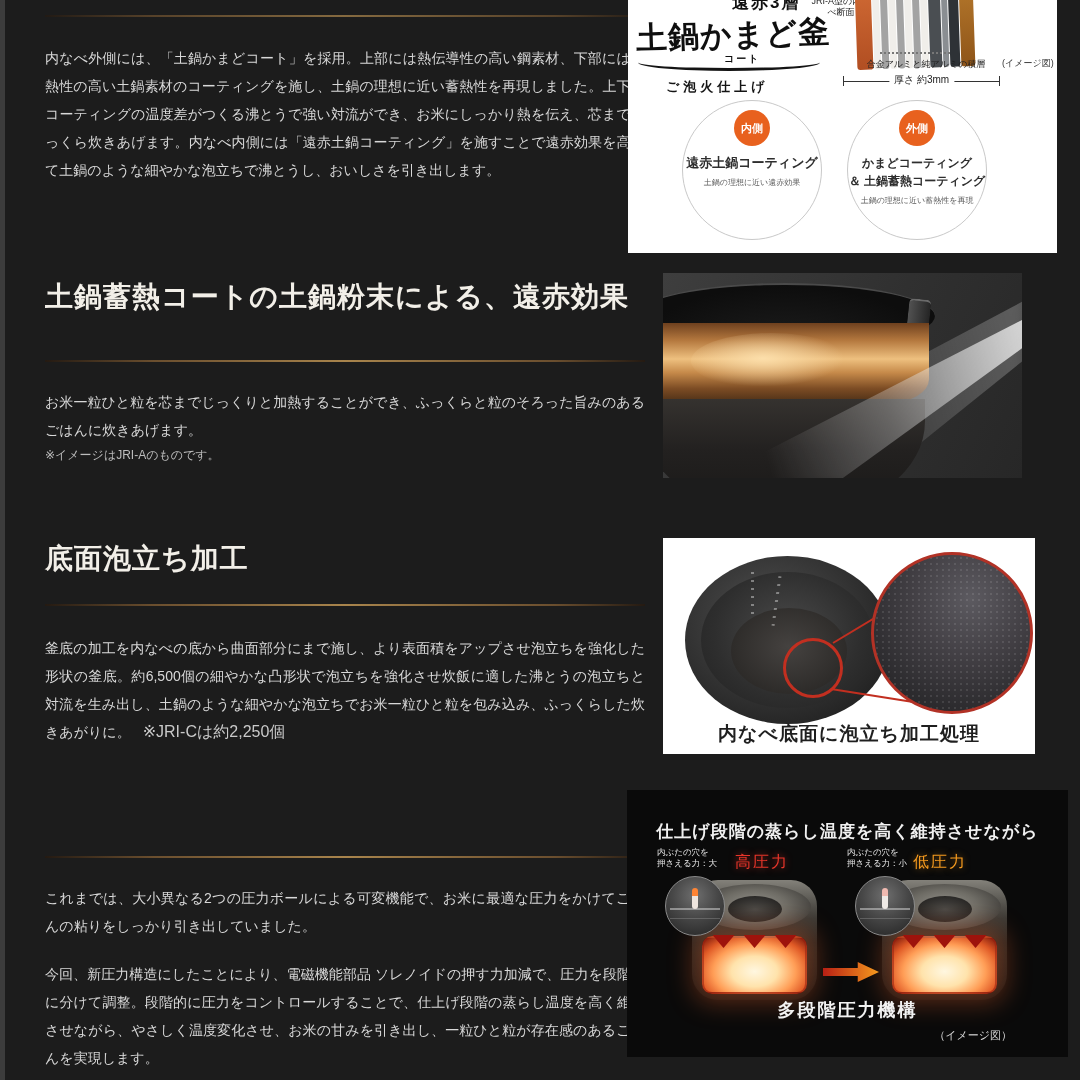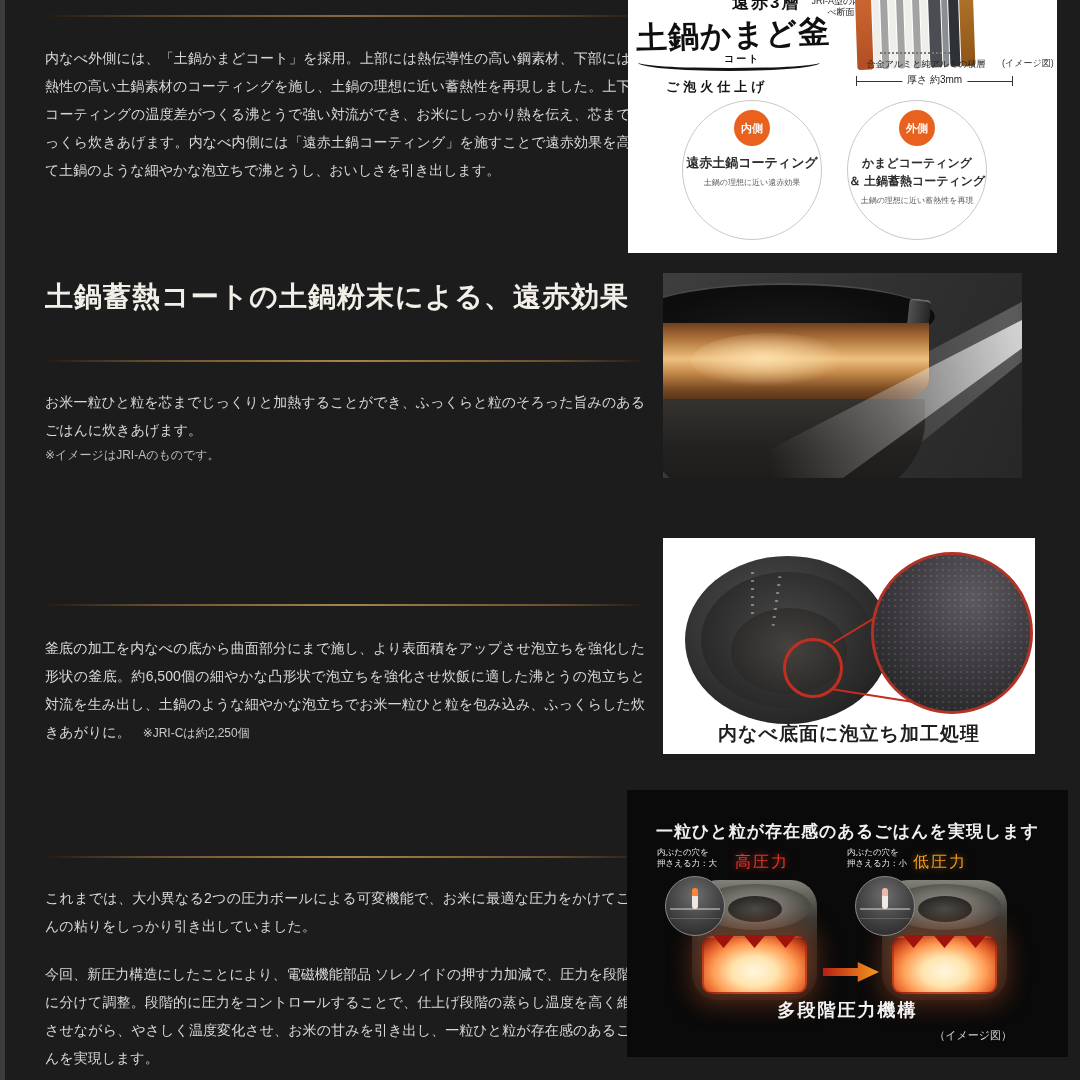--- a/index.html
+++ b/index.html
@@ -8,21 +8,21 @@
   .edge-strip{position:absolute;left:0;top:0;bottom:0;width:5px;background:#3c3c3c;}
 
   
   .heading{position:absolute;left:45px;width:620px;font-family:"Liberation Serif","DejaVu Serif",serif;
            font-size:28px;font-weight:600;color:#f2efe8;letter-spacing:1px;line-height:42px;margin:0;}
   .divider{position:absolute;left:45px;width:600px;height:2px;
            background:linear-gradient(90deg,#241a12 0%,#6a4e2e 18%,#a8844c 50%,#6a4e2e 85%,#241a12 100%);}
   .body-text{position:absolute;left:45px;width:600px;font-size:14px;line-height:28px;
              color:#d8d8d8;text-align:justify;margin:0;}
   .small-note{position:absolute;left:45px;font-size:12px;color:#bdbdbd;margin:0;}
-  .inline-note{font-size:12px;color:#c9c9c9;margin-left:12px;}
+  .inline-note{font-size:16px;color:#c9c9c9;margin-left:12px;}
 
   
   .d1{top:15px;opacity:.75;}
   .p1{top:44px;}
   .h-far{top:276px;}
   .d2{top:360px;}
   .p2{top:388px;}
   .note2{top:447px;}
   .h-bubble{top:538px;}
   .d3{top:604px;}
@@ -50,21 +50,21 @@
   .b1{width:16px;background:linear-gradient(180deg,#d06a34,#b14e22);}
   .bw{width:7px;background:#f0eeea;}
   .bg{width:7px;background:#a3a3a3;}
   .b9{width:12px;background:#4a4e52;}
   .b10{width:6px;background:#8a8e92;}
   .b11{width:10px;background:#2e3236;}
   .b12{width:14px;background:linear-gradient(180deg,#b5782c,#8e5418);}
   .layer-bracket{position:absolute;left:252px;top:52px;width:70px;border-top:2px dotted #777;}
   .layers-caption{position:absolute;left:222px;top:58px;width:152px;font-size:9px;color:#222;text-align:center;}
   .image-note{position:absolute;left:374px;top:57px;font-size:9px;color:#333;}
-  .thickness{position:absolute;left:228px;top:76px;width:155px;height:10px;
+  .thickness{position:absolute;left:215px;top:76px;width:155px;height:10px;
              border-left:1px solid #333;border-right:1px solid #333;}
   .th-mid{position:absolute;left:0;right:0;top:5px;height:1px;background:#333;}
   .th-label{position:absolute;left:50%;top:0;transform:translate(-50%,-3px);background:#fff;
             padding:0 5px;font-size:10px;color:#222;white-space:nowrap;}
   .coat-circle{position:absolute;top:100px;width:140px;height:140px;border-radius:50%;background:#fff;
                border:1px solid #c9c9c9;text-align:center;box-sizing:border-box;}
   .c-left{left:54px;}
   .c-right{left:219px;}
   .badge{width:36px;height:36px;border-radius:50%;background:#e8611e;color:#fff;font-size:11px;
          font-weight:bold;display:flex;align-items:center;justify-content:center;margin:9px auto 8px;}
@@ -218,40 +218,41 @@
 
   <div class="panel steam">
     <div class="sp-steam2"></div>
     <div class="sp-rim"></div>
     <div class="sp-latch"></div>
     <div class="sp-copper"></div>
     <div class="sp-lower"></div>
     <div class="sp-steam"></div>
   </div>
 
+  <h2 class="heading h-bubble">底面泡立ち加工</h2>
   <div class="divider d3"></div>
   <p class="body-text p3"><span>釜底の加工を内なべの底から曲面部分にまで施し、より表面積をアップさせ泡立ちを強化した形状の釜底。約6,500個の細やかな凸形状で泡立ちを強化させ炊飯に適した沸とうの泡立ちと対流を生み出し、土鍋のような細やかな泡立ちでお米一粒ひと粒を包み込み、ふっくらした炊きあがりに。</span><span class="inline-note">※JRI-Cは約2,250個</span></p>
 
   <div class="panel bubblep">
     <div class="bp-pot"></div>
     <div class="bp-marks"></div>
     <div class="bp-marks m2"></div>
     <div class="bp-ring"></div>
     <div class="bp-line bp-l1"></div>
     <div class="bp-line bp-l2"></div>
     <div class="bp-zoom"></div>
     <div class="bp-caption">内なべ底面に泡立ち加工処理</div>
   </div>
 
   <div class="divider d4"></div>
   <p class="body-text p4a">これまでは、大小異なる2つの圧力ボールによる可変機能で、お米に最適な圧力をかけてごはんの粘りをしっかり引き出していました。</p>
   <p class="body-text p4b">今回、新圧力構造にしたことにより、電磁機能部品 ソレノイドの押す力加減で、圧力を段階的に分けて調整。段階的に圧力をコントロールすることで、仕上げ段階の蒸らし温度を高く維持させながら、やさしく温度変化させ、お米の甘みを引き出し、一粒ひと粒が存在感のあるごはんを実現します。</p>
 
   <div class="panel pressurep">
-    <div class="pp-title">一粒ひと粒が存在感のあるごはんを実現します</div>
+    <div class="pp-title">仕上げ段階の蒸らし温度を高く維持させながら</div>
 
     <div class="pp-label lab-left">
       <span style="display:block">内ぶたの穴を</span>
       <span style="display:block">押さえる力：大</span>
     </div>
     <div class="pname high">高圧力</div>
     <div class="ck ck-left">
       <div class="ck-body"></div>
       <div class="ck-lid"></div>
       <div class="ck-glow"></div>

